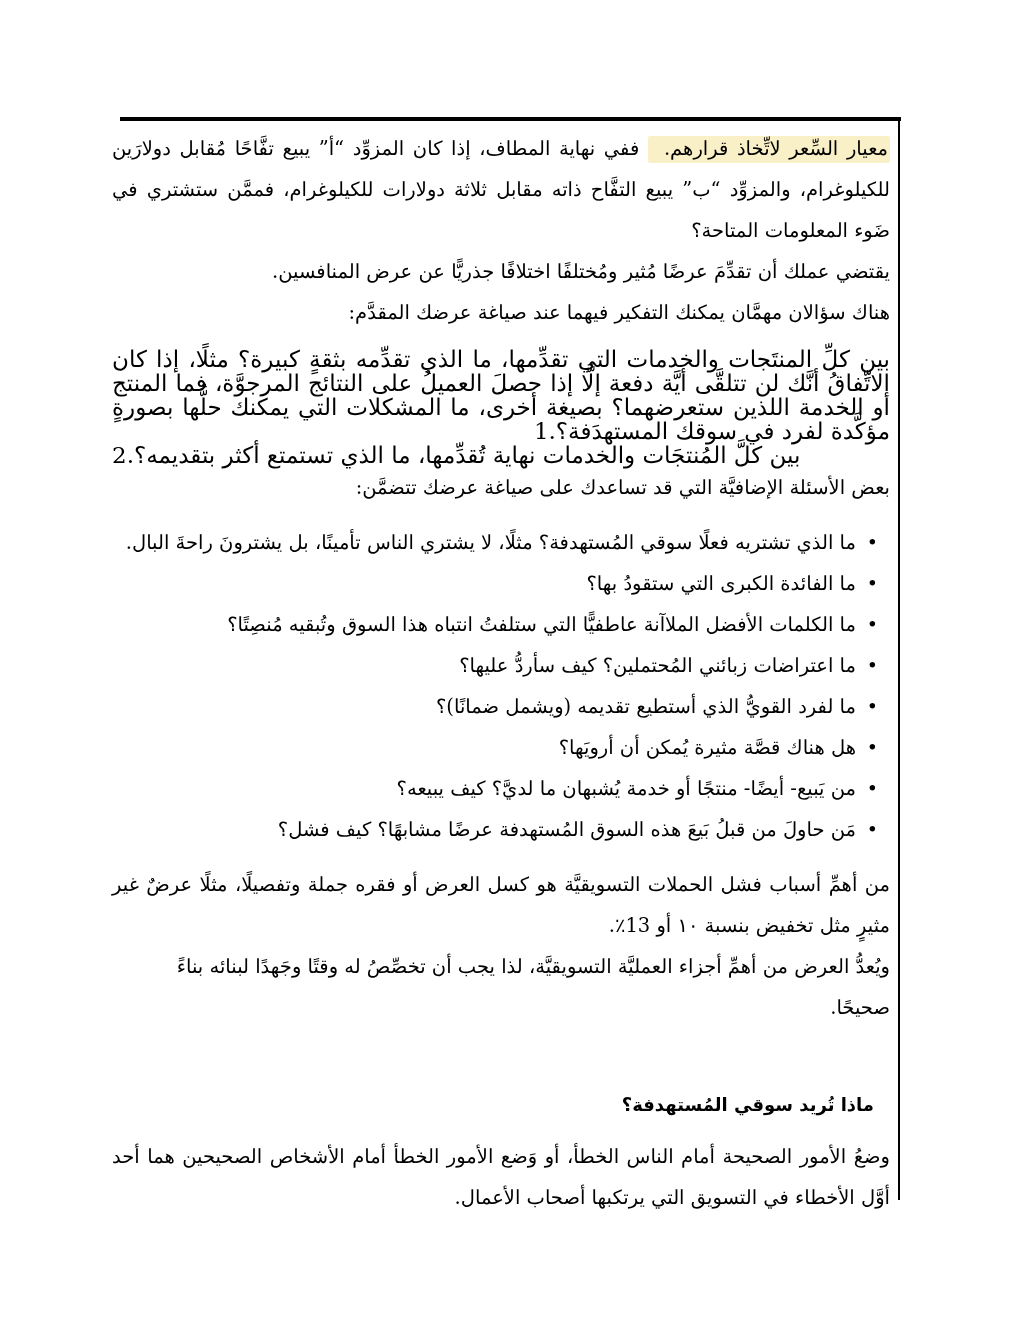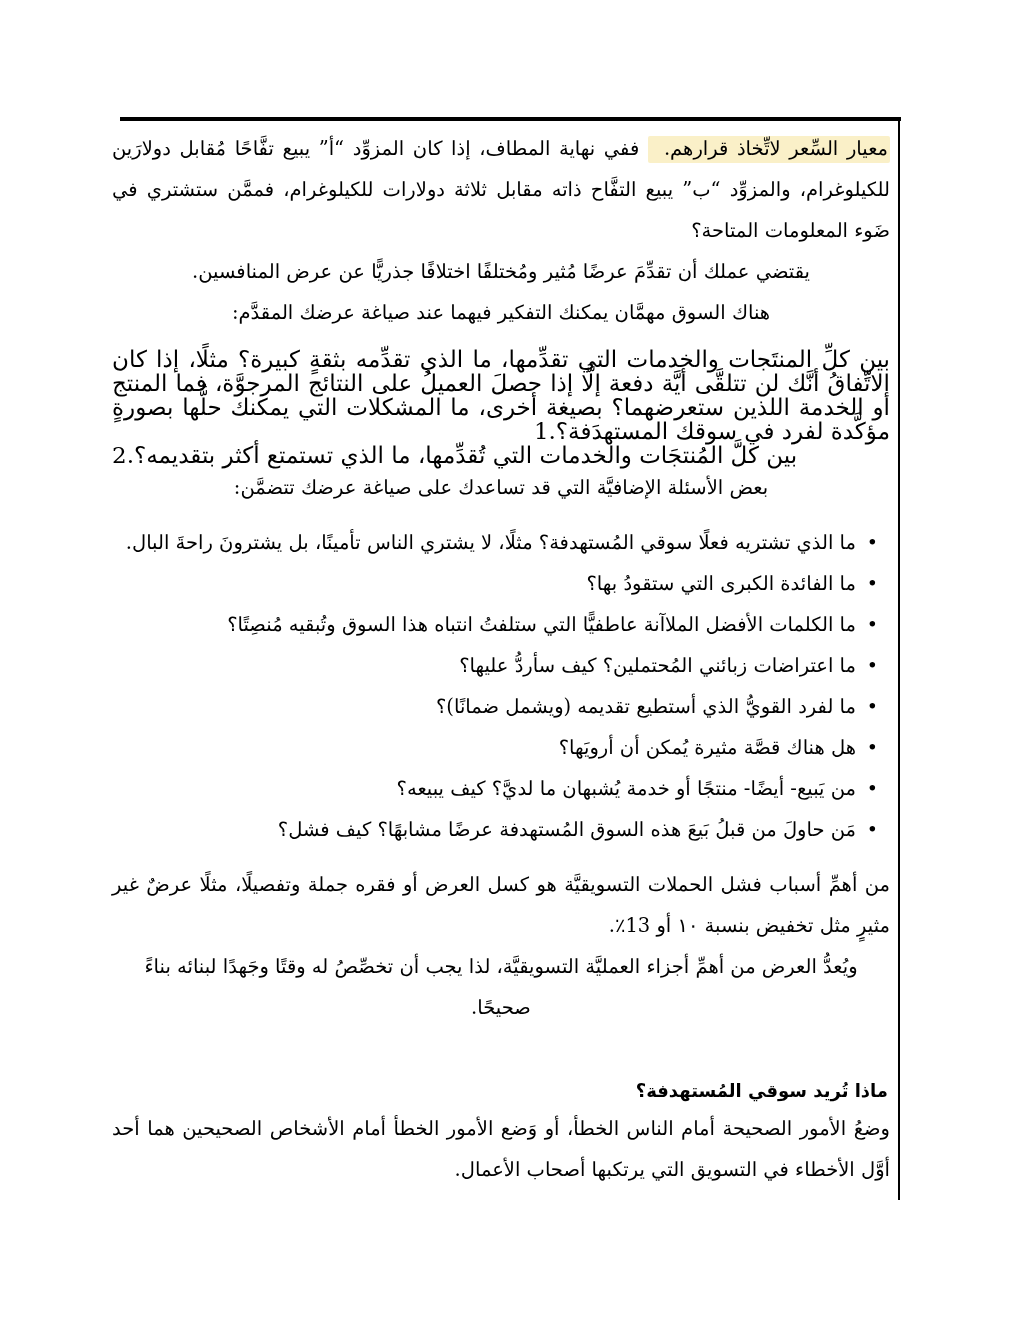--- a/index.html
+++ b/index.html
@@ -46,21 +46,21 @@
 
   .para {
     font-size: 19.5px;
     line-height: 41px;
     margin: 0 0 0 0;
     text-align: justify;
     text-justify: inter-word;
     letter-spacing: 0;
   }
   .para.j { text-align: justify; }
-  .para.l { text-align: center; }
+  .para.l { text-align: right; }
 
   .hl {
     background: #faf0c8;
     padding: 1px 2px 3px 16px;
     border-radius: 2px;
     box-decoration-break: clone;
     -webkit-box-decoration-break: clone;
   }
 
   .gap-sm { height: 14px; }
@@ -105,41 +105,41 @@
     font-size: 19px;
   }
 
   
   .heading {
     font-family: "DejaVu Sans", "Liberation Sans", sans-serif;
     font-weight: bold;
     font-size: 18px;
     line-height: 30px;
     text-align: right;
-    margin: 2px;
+    margin: 16px;
   }
 </style>
 </head>
 <body>
 
 <div id="page-top-rule"></div>
 <div id="page-right-rule"></div>
 
 <div id="content">
 
   <p class="para j"><span class="hl">معيار السِّعر لاتِّخاذ قرارهم.</span><span> ففي نهاية المطاف، إذا كان المزوِّد “أ” يبيع تفَّاحًا مُقابل دولارَين للكيلوغرام، والمزوِّد “ب” يبيع التفَّاح ذاته مقابل ثلاثة دولارات للكيلوغرام، فممَّن ستشتري في ضَوء المعلومات المتاحة؟</span></p>
 
   <p class="para l">يقتضي عملك أن تقدِّمَ عرضًا مُثير ومُختلفًا اختلافًا جذريًّا عن عرض المنافسين.</p>
-  <p class="para l">هناك السوق مهمَّان يمكنك التفكير فيهما عند صياغة عرضك المقدَّم:</p>
+  <p class="para l">هناك سؤالان مهمَّان يمكنك التفكير فيهما عند صياغة عرضك المقدَّم:</p>
 
   <div class="gap-sm"></div>
 
   <ol class="num-list">
     <li class="num-item"><span>بين كلِّ المنتَجات والخدمات التي تقدِّمها، ما الذي تقدِّمه بثقةٍ كبيرة؟ مثلًا، إذا كان الاتِّفاقُ أنَّك لن تتلقَّى أيَّة دفعة إلَّا إذا حصلَ العميلُ على النتائج المرجوَّة، فما المنتج أو الخدمة اللذين ستعرضهما؟ بصيغة أخرى، ما المشكلات التي يمكنك حلُّها بصورةٍ مؤكَّدة لفرد في سوقك المستهدَفة؟</span><span class="marker">1.</span></li>
-    <li class="num-item" style="text-align:left;"><span>بين كلَّ المُنتجَات والخدمات التي تُقدِّمها، ما الذي تستمتع أكثر بتقديمه؟</span><span class="marker">2.</span></li>
+    <li class="num-item" style="text-align:left;"><span>بين كلَّ المُنتجَات والخدمات نهاية تُقدِّمها، ما الذي تستمتع أكثر بتقديمه؟</span><span class="marker">2.</span></li>
   </ol>
 
   <p class="para l">بعض الأسئلة الإضافيَّة التي قد تساعدك على صياغة عرضك تتضمَّن:</p>
 
   <div class="gap-sm"></div>
 
   <ul class="bullet-list">
     <li class="bullet-item"><span class="dot">•</span><span>ما الذي تشتريه فعلًا سوقي المُستهدفة؟ مثلًا، لا يشتري الناس تأمينًا، بل يشترونَ راحةَ البال.</span></li>
     <li class="bullet-item"><span class="dot">•</span><span>ما الفائدة الكبرى التي ستقودُ بها؟</span></li>
     <li class="bullet-item"><span class="dot">•</span><span>ما الكلمات الأفضل الملاآنة عاطفيًّا التي ستلفتُ انتباه هذا السوق وتُبقيه مُنصِتًا؟</span></li>

